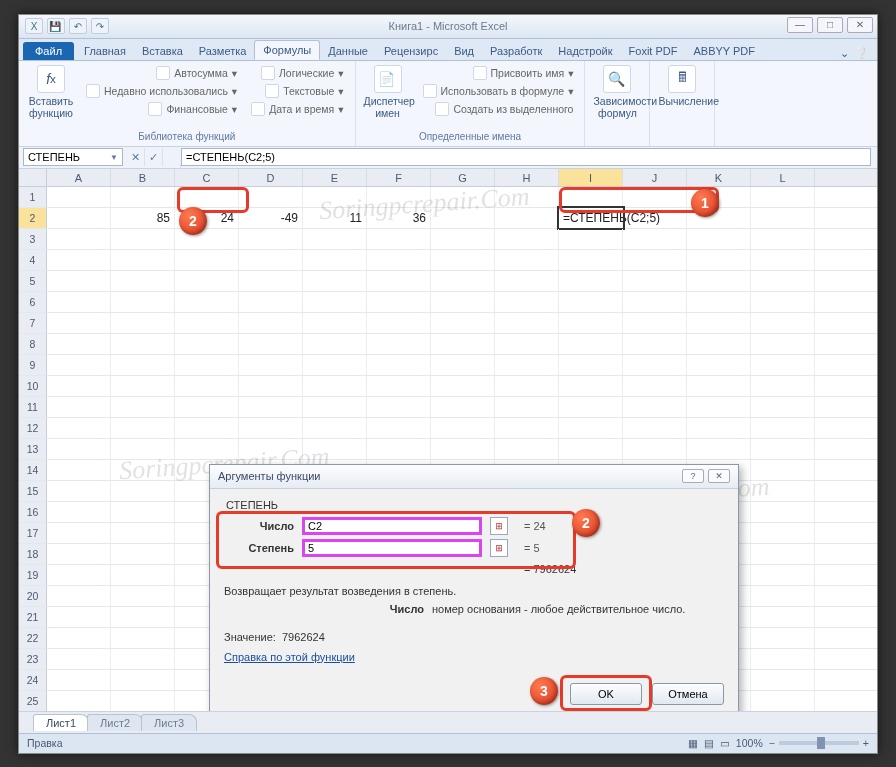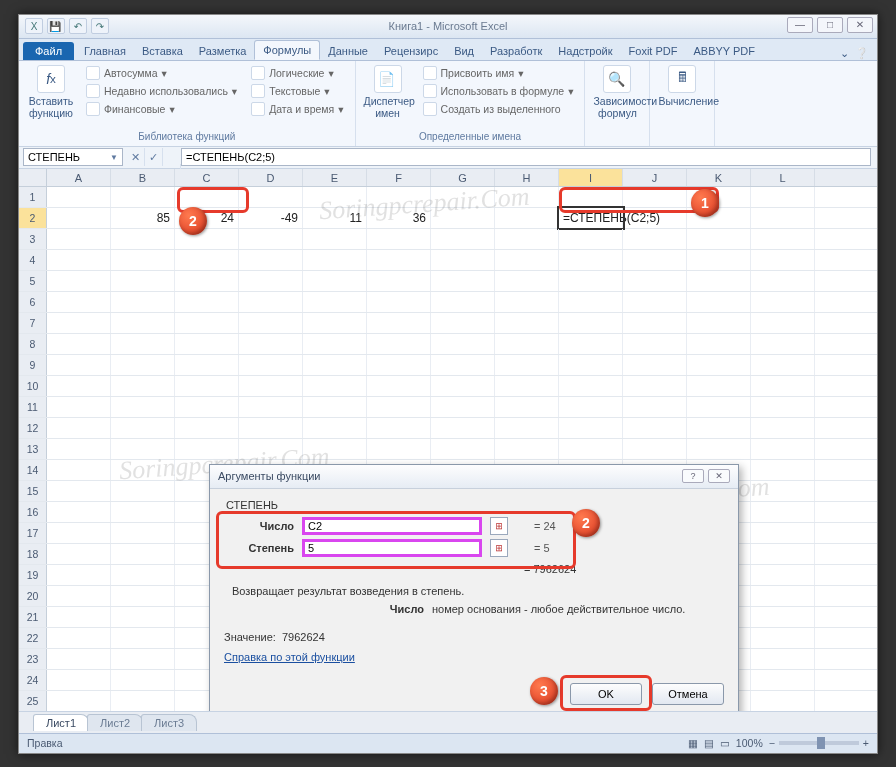--- a/index.html
+++ b/index.html
@@ -21,21 +21,21 @@
 .rtab.active { background:#f3f7fd; border:1px solid #b0c0d8; border-bottom:1px solid #f3f7fd; border-radius:3px 3px 0 0;}
 .ribbon-tabs .help { margin-left:auto; padding-right:8px; display:flex;gap:6px;color:#3b5a84;}
 
 
 .ribbon { height:86px; background:#f3f7fd; border-bottom:1px solid #c7d3e3; display:flex; font-size:10.5px; color:#444; }
 .rgroup { border-right:1px solid #d6e0ee; padding:4px 8px; display:flex; flex-direction:column; justify-content:space-between;}
 .rgroup .glabel { text-align:center; color:#5f7aa0; font-size:10px; margin-top:2px;}
 .gbody { display:flex; gap:8px; align-items:flex-start; }
 .bigbtn { width:48px; text-align:center; color:#3b5a84;}
 .bigbtn .bicon { width:28px;height:28px;margin:0 auto 2px;border:1px solid #ccd8e8;background:#fff;border-radius:3px;display:flex;align-items:center;justify-content:center;font-size:14px;}
-.stack { display:flex; flex-direction:column; gap:2px; }
+.stack { display:flex; flex-direction:column; gap:2px;align-items:flex-end; }
 .sbtn { display:flex; align-items:center; gap:4px; padding:1px 3px; color:#666; white-space:nowrap;}
 .sbtn .sic { width:14px;height:14px;border:1px solid #ccd8e8;background:#fff;border-radius:2px;display:inline-block;}
 
 
 .fbar { height:22px; border-bottom:1px solid #c7d3e3; display:flex; align-items:center; font-size:11px; background:#EEF3F9;}
 .namebox { width:100px; height:18px; border:1px solid #aab6c8; background:#fff; margin:0 4px; padding:0 4px; display:flex;align-items:center;justify-content:space-between;}
 .namebox .dd { color:#5f7aa0;font-size:8px;}
 .fctrl { width:18px;height:18px;display:flex;align-items:center;justify-content:center;color:#5f7aa0;font-size:11px;border-right:1px solid #d6e0ee;}
 .fxico { font-weight:bold;margin-top:32px;}
 .finput { flex:1;height:18px;border:1px solid #aab6c8;background:#fff;margin-right:6px;padding:0 4px;display:flex;align-items:center;}
@@ -61,23 +61,23 @@
 .dialog { position:absolute; left:190px; top:295px; width:530px; background:#f1f1f1; border:1px solid #8a98aa; box-shadow:3px 3px 8px rgba(0,0,0,.3); font-size:11px;}
 .dialog .dtitle { height:24px; background:linear-gradient(#fdfdfe,#e6ecf4); border-bottom:1px solid #c7d0dc; display:flex;align-items:center;padding:0 8px; color:#3a4a62;}
 .dialog .dwin { margin-left:auto; display:flex;gap:4px;}
 .dialog .dwin .dw { width:22px;height:14px;border:1px solid #aab;border-radius:2px;background:#f9fbfd;font-size:9px;display:flex;align-items:center;justify-content:center;color:#667;}
 .dbody { padding:8px 14px 12px; color:#333; font-size:11px;}
 .fname { color:#333; margin:2px 0 6px 2px;}
 .argrow { display:flex; align-items:center; gap:8px; margin:4px 0;}
 .argrow .albl { width:70px; text-align:right; font-weight:bold;}
 .argrow input { width:180px; height:18px; border:3px solid #d946ef; padding:0 3px; font-size:11px;}
 .refbtn { width:18px;height:18px;border:1px solid #9aa8bc;background:#fff;display:flex;align-items:center;justify-content:center;font-size:9px;color:#b33;}
-.eq { color:#555; margin-left:18px;}
+.eq { color:#555; margin-left:8px;}
 .resrow { text-align:left; padding-left:300px; color:#333; margin-top:6px;}
-.desc { margin:10px 8px 6px; color:#333;}
+.desc { margin:10px 0 6px; color:#333;}
 .argdesc { margin:6px 0 16px; display:flex; gap:8px;}
 .argdesc .b { font-weight:bold; width:200px; text-align:right;}
 .valrow { margin-top:8px;}
 .link { color:#1a4fa0; text-decoration:underline; margin-top:8px; display:inline-block;}
 .dbtns { display:flex; justify-content:flex-end; gap:10px; padding:8px 14px 12px;}
 .dbtns button { width:72px; height:22px; border:1px solid #8a98aa; background:linear-gradient(#fdfdfd,#e2e8f1); font-size:11px; border-radius:3px;}
 
 
 .shtabs { height:22px; background:#e9edf3; border-top:1px solid #c7d3e3; display:flex; align-items:center; font-size:11px; padding-left:14px; position:relative;}
 .stab { padding:2px 12px; background:#fff; border:1px solid #b8c4d3; border-bottom:none; border-radius:3px 8px 0 0; margin-right:-2px; color:#3a4a62;}

